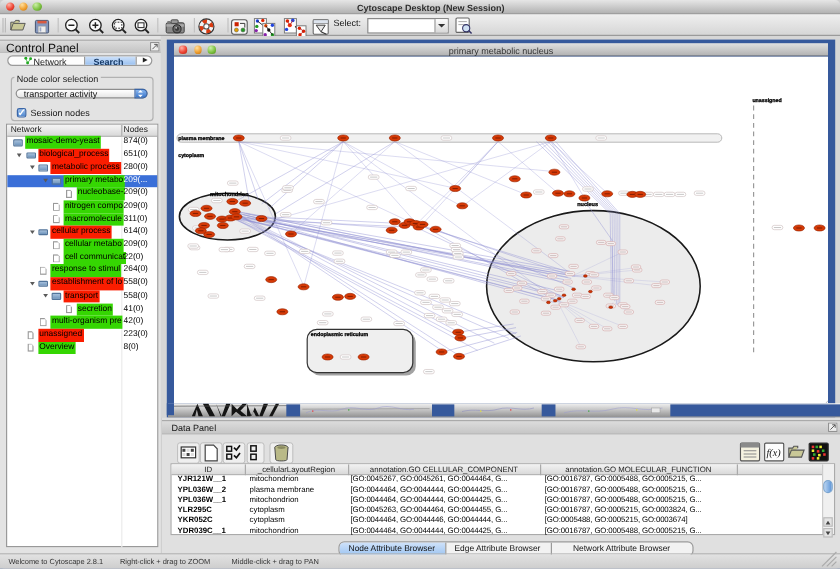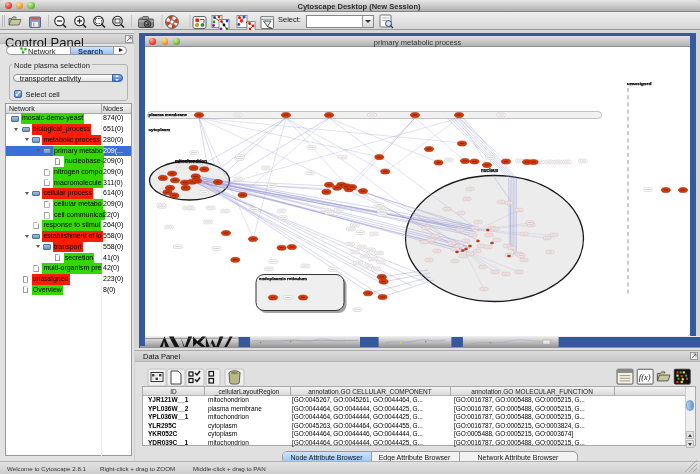--- a/index.html
+++ b/index.html
@@ -108,51 +108,51 @@
   <line x1="3" y1="4" x2="10" y2="4" stroke="#999" stroke-width="0.7"></line>
     <line x1="3" y1="6.5" x2="10" y2="6.5" stroke="#999" stroke-width="0.7"></line>
   <circle cx="9.5" cy="9.5" r="3" fill="#cfe0f2" stroke="#336" stroke-width="0.9"></circle>
     <line x1="11.5" y1="11.5" x2="14" y2="14" stroke="#336" stroke-width="1.2"></line>
 </svg>
 
 <div class="abs" style="left:134px;top:30px;width:566px;height:318px;background:#d6d6d6"></div>
 
 <div class="abs" style="left:0;top:30px;width:134px;height:431px;background:#e3e3e3"></div>
 <div class="abs" style="left:0;top:33px;width:134px;height:11px;background:linear-gradient(#dcdcdc,#c6c6c6);border-top:1px solid #aaa;border-bottom:1px solid #b5b5b5"></div>
-<div class="abs" style="left:5px;top:34.5px;font-size:13px;color:#111">Control Panel</div>
+<div class="abs" style="left:5px;top:34.5px;font-size:10px;color:#111">Control Panel</div>
 <svg class="abs" style="left:125px;top:34.5px" width="8" height="8" viewBox="0 0 8 8">
     <rect x="0.5" y="0.5" width="7" height="7" fill="#eee" stroke="#888" stroke-width="0.8"></rect>
     <path d="M2,6 L6,2 M6,2 L6,4.5 M6,2 L3.5,2" stroke="#555" stroke-width="0.8" fill="none"></path>
   </svg>
 
 <div class="abs" style="left:5.8px;top:45.5px;width:121.7px;height:9.5px;background:#fdfdfd;border:1px solid #9a9a9a;border-radius:4.5px;overflow:hidden">
   <div style="position:absolute;left:63.5px;top:0;width:43.5px;height:9.5px;background:linear-gradient(#cfe2fa,#8cb8ee);border-left:1px solid #9a9a9a;border-right:1px solid #9a9a9a"></div>
 </div>
 <svg class="abs" style="left:19.5px;top:47px" width="7" height="7" viewBox="0 0 7 7">
     <circle cx="1.5" cy="1.5" r="1.2" fill="#2a2"></circle>
     <circle cx="5.5" cy="2" r="1.2" fill="#2a2"></circle>
     <circle cx="3" cy="5.5" r="1.2" fill="#2a2"></circle>
     <path d="M1.5,1.5 L3,5.5 L5.5,2" stroke="#2a2" stroke-width="0.6" fill="none"></path>
   </svg>
 <div class="abs" style="left:28px;top:47px;font-size:7.5px;color:#222">Network</div>
 <div class="abs" style="left:69px;top:47px;width:43px;text-align:center;font-size:7.5px;font-weight:bold;color:#173a66">Search</div>
 <div class="abs" style="left:118.5px;top:48px;width:0;height:0;border-top:2.8px solid transparent;border-bottom:2.8px solid transparent;border-left:4px solid #222"></div>
 
 <div class="abs" style="left:9px;top:64px;width:119px;height:37px;border:1px solid #b2b2b2;border-radius:3px"></div>
-<div class="abs" style="left:12px;top:60.5px;background:#e3e3e3;padding:0 2px;font-size:7.5px;color:#222">Node plasma selection</div>
+<div class="abs" style="left:12px;top:60.5px;background:#e3e3e3;padding:0 2px;font-size:7.5px;color:#222">Node color selection</div>
 
 <div class="abs" style="left:13px;top:73.5px;width:110px;height:8.5px;background:linear-gradient(#ffffff,#e6e6e6);border:1px solid #8e8e8e;border-radius:4px"></div>
 <div class="abs" style="left:112px;top:73.5px;width:11px;height:8.5px;background:linear-gradient(#8ab6ee,#3a77cc);border:1px solid #3a66a8;border-radius:0 4px 4px 0"></div>
 <div class="abs" style="left:114.8px;top:75.2px;width:0;height:0;border-left:2.5px solid transparent;border-right:2.5px solid transparent;border-bottom:2.5px solid #fff"></div>
 <div class="abs" style="left:114.8px;top:78.8px;width:0;height:0;border-left:2.5px solid transparent;border-right:2.5px solid transparent;border-top:2.5px solid #fff"></div>
 <div class="abs" style="left:14px;top:74.3px;width:73px;text-align:center;font-size:7.5px;color:#111">transporter activity</div>
 
 <div class="abs" style="left:13.5px;top:89.5px;width:8.5px;height:8.5px;background:linear-gradient(#9cc1ec,#4d86cf);border:1px solid #3a66a8;border-radius:2px"></div>
 <div class="abs" style="left:14.5px;top:88.5px;font-size:8.5px;font-weight:bold;color:#fff">✓</div>
-<div class="abs" style="left:25.5px;top:90px;font-size:7.5px;color:#111">Select cell</div>
+<div class="abs" style="left:25.5px;top:90px;font-size:7.5px;color:#111">Session nodes</div>
 
 <div class="abs" style="left:5px;top:103px;width:127px;height:353px;background:#fff;border:1px solid #999"></div>
 <div class="abs" style="left:6px;top:104px;width:125px;height:9.5px;background:linear-gradient(#f5f5f5,#d9d9d9);border-bottom:1px solid #aaa"></div>
 <div class="abs" style="left:100.5px;top:104px;width:1px;height:352px;background:#ececec"></div>
 <div class="abs" style="left:101px;top:104px;width:1px;height:9.5px;background:#aaa"></div>
 <div class="abs" style="left:9px;top:105px;font-size:7px;color:#222">Network</div>
 <div class="abs" style="left:103px;top:105px;font-size:7px;color:#222">Nodes</div>
 <div class="abs" style="left:6px;top:113px;width:125px;height:342px;overflow:hidden">
 <div style="position:absolute;left:-6px;top:-113px;width:131px;height:455px">
 <div style="position:absolute;left:11.0px;top:116.0px;width:8px;height:5.5px;background:linear-gradient(#a6c0dc,#6f95bd);border:0.5px solid #51749b;border-radius:1px"></div>
@@ -214,21 +214,21 @@
 <div style="position:absolute;left:31.7px;top:284.6px;height:10.7px;line-height:10.7px;background:#35d602;color:#000;font-size:7px;padding:0 1px;white-space:nowrap">Overview</div>
 <div style="position:absolute;left:103px;top:284.6px;height:10.7px;line-height:10.7px;color:#000;font-size:7px;white-space:nowrap">8(0)</div>
 </div>
 </div>
 
 <div class="abs" style="left:139px;top:33px;width:557px;height:315px;background:#36599c"></div>
 <div class="abs" style="left:145px;top:36px;width:545px;height:11px;background:linear-gradient(#e0e0e0,#b4b4b4);border-bottom:1px solid #8e8e8e"></div>
 <div class="abs" style="left:149.4px;top:38.3px;width:6.4px;height:6.4px;border-radius:50%;background:radial-gradient(circle at 35% 28%,#ffb3a6,#ee4433 55%,#b02314)"></div>
 <div class="abs" style="left:161.6px;top:38.3px;width:6.4px;height:6.4px;border-radius:50%;background:radial-gradient(circle at 35% 28%,#ffe0a0,#f0a030 55%,#c07010)"></div>
 <div class="abs" style="left:173.2px;top:38.3px;width:6.4px;height:6.4px;border-radius:50%;background:radial-gradient(circle at 35% 28%,#ccefa8,#7ec243 55%,#4a8a18)"></div>
-<div class="abs" style="left:145px;top:38px;width:545px;text-align:center;font-size:7.5px;color:#333">primary metabolic process</div>
+<div class="abs" style="left:145px;top:38px;width:545px;text-align:center;font-size:7.5px;color:#333">primary metabolic nucleus</div>
 <svg class="abs" style="left:145px;top:47px" width="545" height="289" viewBox="145 47 545 289">
 <rect x="145" y="47" width="545" height="289" fill="#ffffff"></rect>
 <rect x="147.5" y="111.5" width="454" height="7" rx="3.5" fill="#f1f1f1" stroke="#b5b5b5" stroke-width="0.8"></rect>
 <ellipse cx="189.5" cy="180.5" rx="40" ry="19.5" fill="#ededed" stroke="#1a1a1a" stroke-width="1.3"></ellipse>
 <ellipse cx="494.5" cy="238.5" rx="89" ry="63" fill="#ececec" stroke="#1a1a1a" stroke-width="1.3"></ellipse>
 <rect x="258.5" y="277" width="88" height="36" rx="8" fill="#666" opacity="0.6"></rect>
 <rect x="256" y="274.5" width="88" height="36" rx="8" fill="#efefef" stroke="#333" stroke-width="1"></rect>
 <line x1="628" y1="88" x2="628" y2="294" stroke="#9a9a9a" stroke-width="1" stroke-dasharray="4,3.2"></line>
 <path d="M196.0,176.0 L475.0,226.0" fill="none" stroke="#9191d4" stroke-width="0.70" opacity="0.55"></path>
 <path d="M198.0,181.0 L477.0,228.0" fill="none" stroke="#9191d4" stroke-width="0.70" opacity="0.55"></path>

